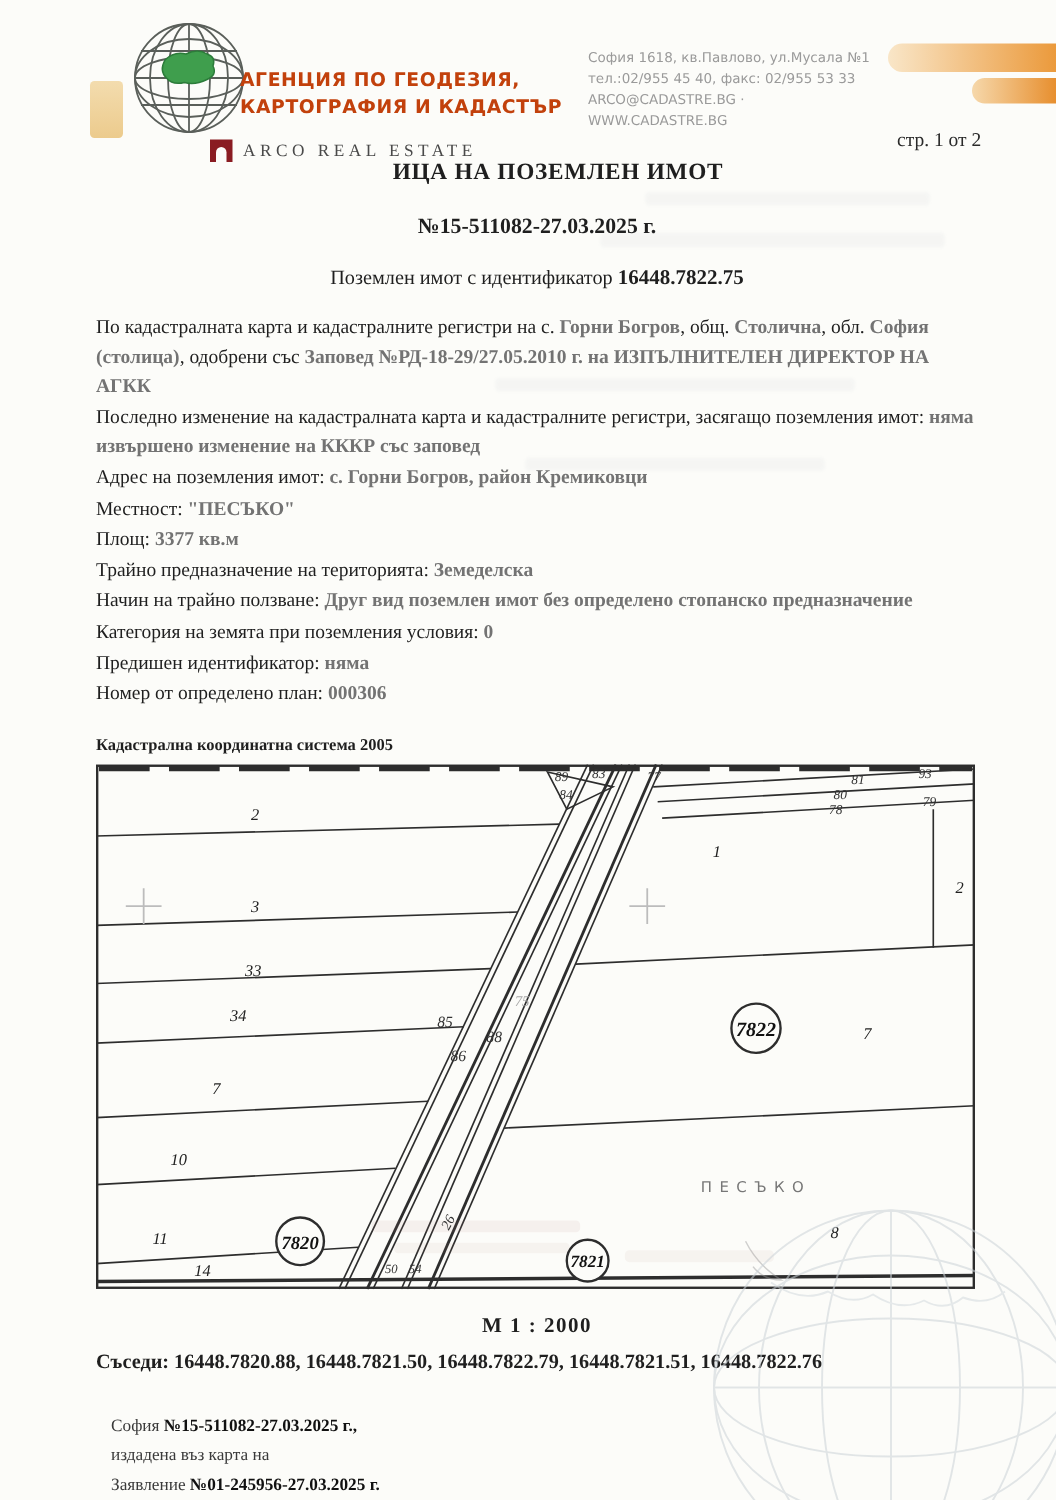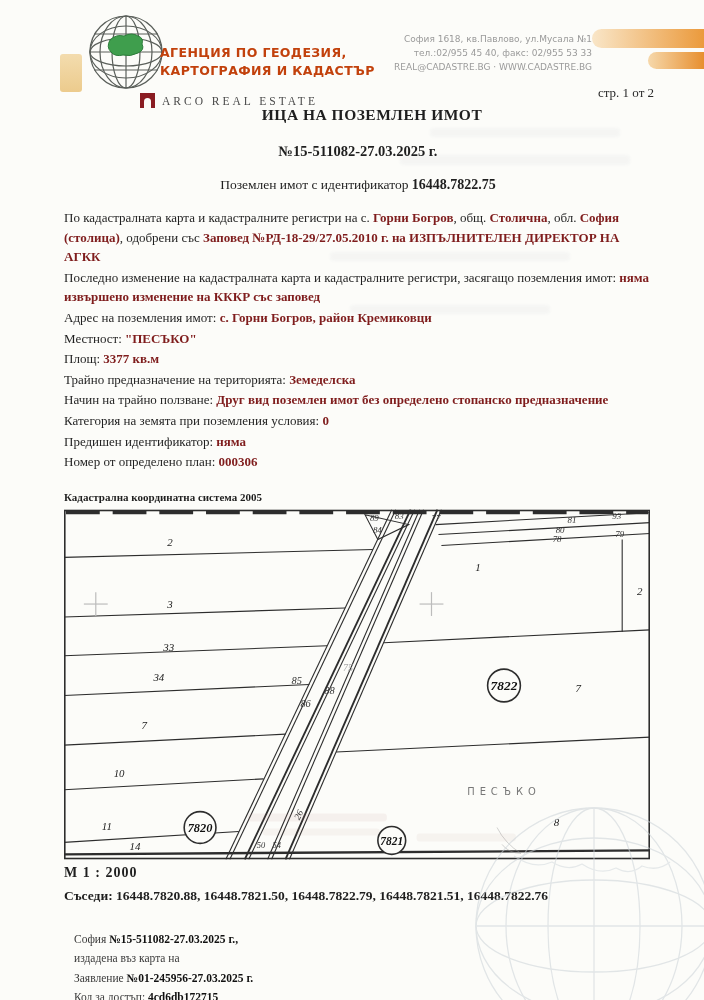--- a/index.html
+++ b/index.html
@@ -9,41 +9,41 @@
   .hdr-globe{position:absolute;left:78px;top:12px;}
   .tan-block{position:absolute;left:60px;top:54px;width:22px;height:38px;background:linear-gradient(180deg,#f3dcae,#eccb8d);border-radius:3px;}
   .agency-name{position:absolute;left:160px;top:44px;width:220px;
       font-family:"DejaVu Sans",sans-serif;font-weight:bold;font-size:12.5px;line-height:1.45;
       color:#c2410c;letter-spacing:.4px;}
   .orange-band1{position:absolute;right:0;top:29px;width:112px;height:19px;border-radius:10px 0 0 10px;
       background:linear-gradient(90deg,#f9e6c8,#eb9a3c);}
   .orange-band2{position:absolute;right:0;top:52px;width:56px;height:17px;border-radius:9px 0 0 9px;
       background:linear-gradient(90deg,#f6d8ab,#e78f2f);}
   .hdr-address{position:absolute;left:392px;top:33px;width:200px;
-      font-family:"DejaVu Sans",sans-serif;font-size:9px;line-height:1.55;color:#9a9a9a;text-align:right;}
+      font-family:"DejaVu Sans",sans-serif;font-size:9px;line-height:1.55;color:#9a9a9a;text-align:left;}
   .page-indicator{position:absolute;left:598px;top:85px;font-size:13px;color:#2a2a2a;}
   .arco{position:absolute;left:140px;top:93px;display:flex;align-items:center;gap:7px;}
   .arco-mark{width:15px;height:15px;position:relative;background:#8a1c22;}
   .arco-mark:after{content:"";position:absolute;left:4px;top:5px;width:7px;height:10px;background:#fcfcf9;border-radius:4px 4px 0 0;}
   .arco-text{font-family:"Liberation Serif",serif;font-size:11.5px;letter-spacing:3px;color:#4a4a4a;}
   
   .doc-title{position:absolute;left:65px;top:106px;width:586px;text-align:center;
       font-size:15.5px;font-weight:bold;letter-spacing:.5px;transform:translateX(14px);}
   .doc-number{position:absolute;left:65px;top:143px;width:586px;text-align:center;font-size:14.5px;font-weight:bold;}
   .doc-subtitle{position:absolute;left:65px;top:177px;width:586px;text-align:center;font-size:13.5px;}
   .doc-subtitle b{font-size:14px;}
   
   .content{position:absolute;left:64px;top:208px;width:588px;font-size:13px;line-height:19.6px;}
   .content p{margin:0 0 1px 0;}
-  .content b{color:#7f1d1d;}
+  .content b{color:#737373;}
   .coord-label{font-size:11px;font-weight:bold;margin-top:16px;}
   
   .map-box{margin-top:2px;width:586px;height:351px;}
   .map-box svg{display:block;}
-  .scale-label{font-weight:bold;font-size:14px;margin-top:3px;letter-spacing:1px;}
+  .scale-label{text-align:center;font-weight:bold;font-size:14px;margin-top:15px;letter-spacing:1px;}
   .neighbors{font-size:13.5px;font-weight:bold;margin-top:3px;}
   
   .foot-block{margin:24px 0 0 10px;font-size:11.5px;line-height:19.5px;color:#3a3a3a;}
   .foot-block b{color:#111;}
   
   .ghost{position:absolute;background:#8a93a3;opacity:.055;border-radius:3px;filter:blur(1px);}
   .watermark-globe{position:absolute;right:-40px;bottom:-60px;opacity:.55;}
 </style>
 </head>
 <body>
@@ -73,21 +73,21 @@
     <div>АГЕНЦИЯ ПО ГЕОДЕЗИЯ,</div>
     <div>КАРТОГРАФИЯ И КАДАСТЪР</div>
   </div>
 
   <div class="orange-band1"></div>
   <div class="orange-band2"></div>
 
   <div class="hdr-address">
     <div>София 1618, кв.Павлово, ул.Мусала №1</div>
     <div>тел.:02/955 45 40, факс: 02/955 53 33</div>
-    <div>REAL@CADASTRE.BG · WWW.CADASTRE.BG</div>
+    <div>ARCO@CADASTRE.BG · WWW.CADASTRE.BG</div>
   </div>
 
   <div class="page-indicator">стр. 1 от 2</div>
 
   <div class="arco">
     <span class="arco-mark"></span>
     <span class="arco-text">ARCO REAL ESTATE</span>
   </div>
 
   <div class="doc-title">ИЦА НА ПОЗЕМЛЕН ИМОТ</div>

